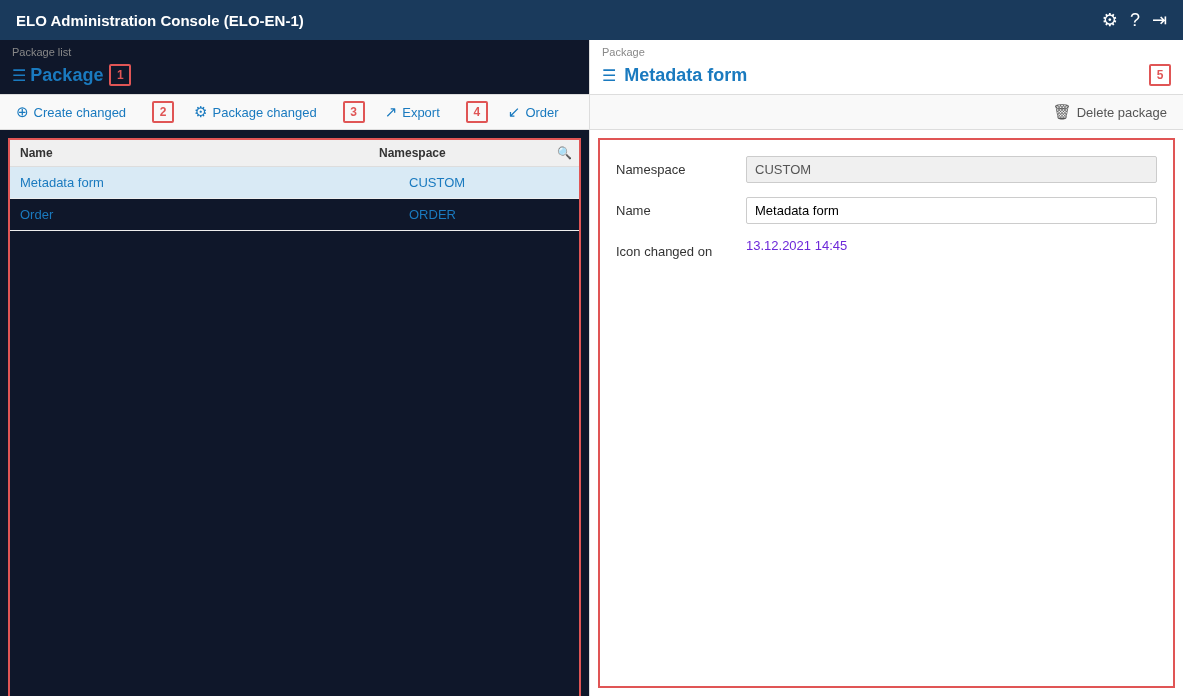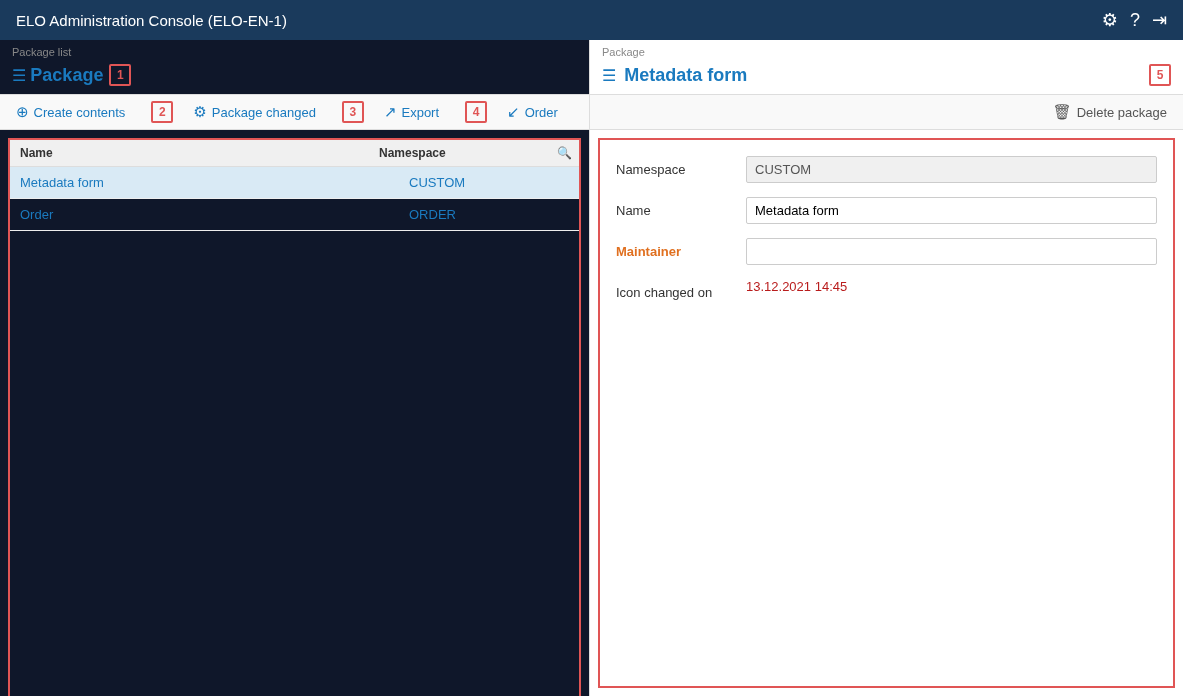--- a/index.html
+++ b/index.html
@@ -8,21 +8,21 @@
     
     .header {
       background: #1a3a5c;
       color: white;
       height: 40px;
       display: flex;
       align-items: center;
       padding: 0 16px;
       justify-content: space-between;
     }
-    .header-title { font-size: 15px; font-weight: normal; }
+    .header-title { font-size: 15px; font-weight: bold; }
     .header-icons { display: flex; gap: 12px; align-items: center; }
     .header-icon { color: white; font-size: 18px; cursor: pointer; }
 
     
     .main-container {
       display: flex;
       height: calc(696px - 40px);
       background: #f5f5f5;
     }
 
@@ -213,21 +213,21 @@
       border: 1px solid #bbb;
       border-radius: 3px;
       background: #f5f5f5;
       cursor: pointer;
       font-size: 13px;
       color: #333;
     }
 
     .guid-link { color: #e07020; font-size: 13px; }
 
-    .last-changed { color: #b91c1c; font-size: 13px; }
+    .last-changed { color: #6d28d9; font-size: 13px; }
 
     
     .annotation {
       display: inline-flex;
       align-items: center;
       justify-content: center;
       width: 22px;
       height: 22px;
       border: 2px solid #e05555;
       color: #e05555;
@@ -257,21 +257,21 @@
   <div class="left-panel">
     <div class="panel-header">Package list</div>
     <div class="panel-title-row">
       <span class="list-icon">☰</span>
       <span class="panel-title">Package</span>
       <span class="annotation">1</span>
     </div>
     <div class="toolbar">
       <button class="toolbar-btn">
         <span class="toolbar-icon">⊕</span>
-        <span>Create contents</span>
+        <span>Create changed</span>
       </button>
       <span class="annotation">2</span>
       <button class="toolbar-btn">
         <span class="toolbar-icon">⚙</span>
         <span>Package changed</span>
       </button>
       <span class="annotation">3</span>
       <button class="toolbar-btn">
         <span class="toolbar-icon">↗</span>
         <span>Export</span>
@@ -331,24 +331,20 @@
         <label class="form-label">Namespace</label>
         <input class="form-input readonly" type="text" readonly="" value="CUSTOM" style="">
       </div>
 
       <div class="form-row">
         <label class="form-label">Name</label>
         <input class="form-input" type="text" value="Metadata form" style="">
       </div>
 
 
-      <div class="form-row">
-        <label class="form-label highlight">Maintainer</label>
-        <input class="form-input" type="text" value="" style="">
-      </div>
 
 
 
       <div class="form-row">
         <label class="form-label">Icon changed on</label>
         <span class="last-changed">13.12.2021 14:45</span>
       </div>
     </div>
   </div>
 

